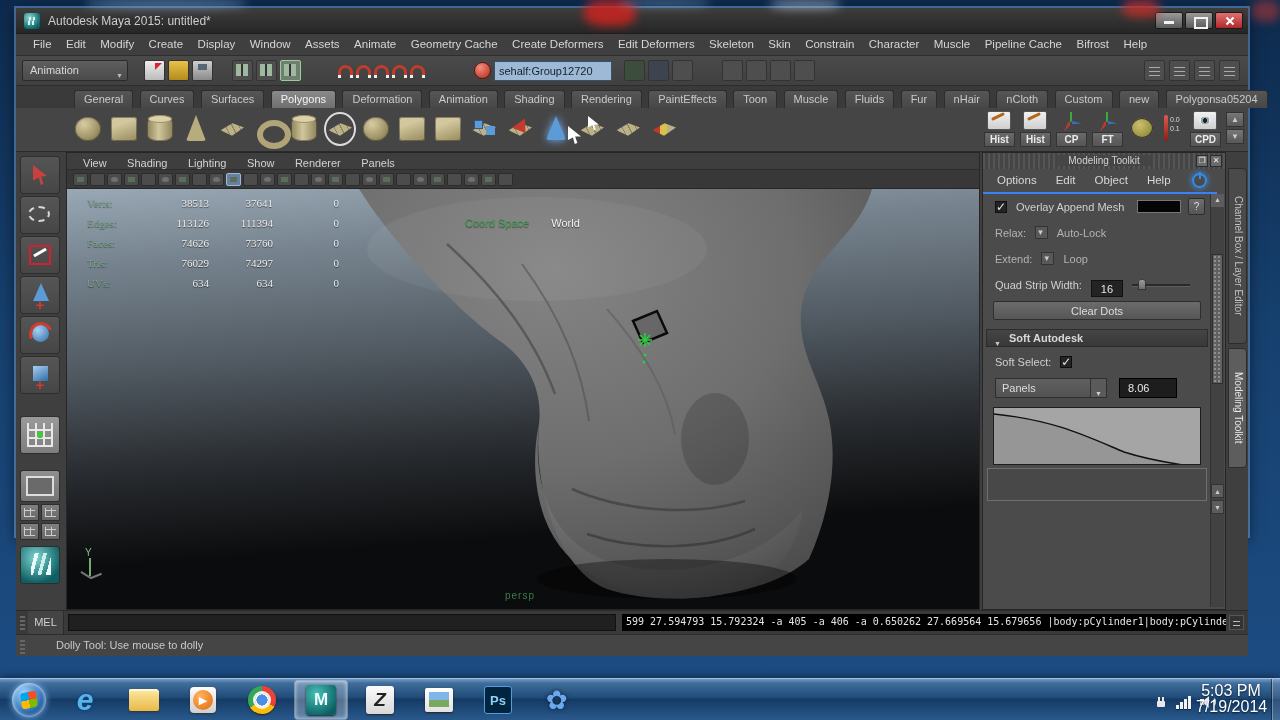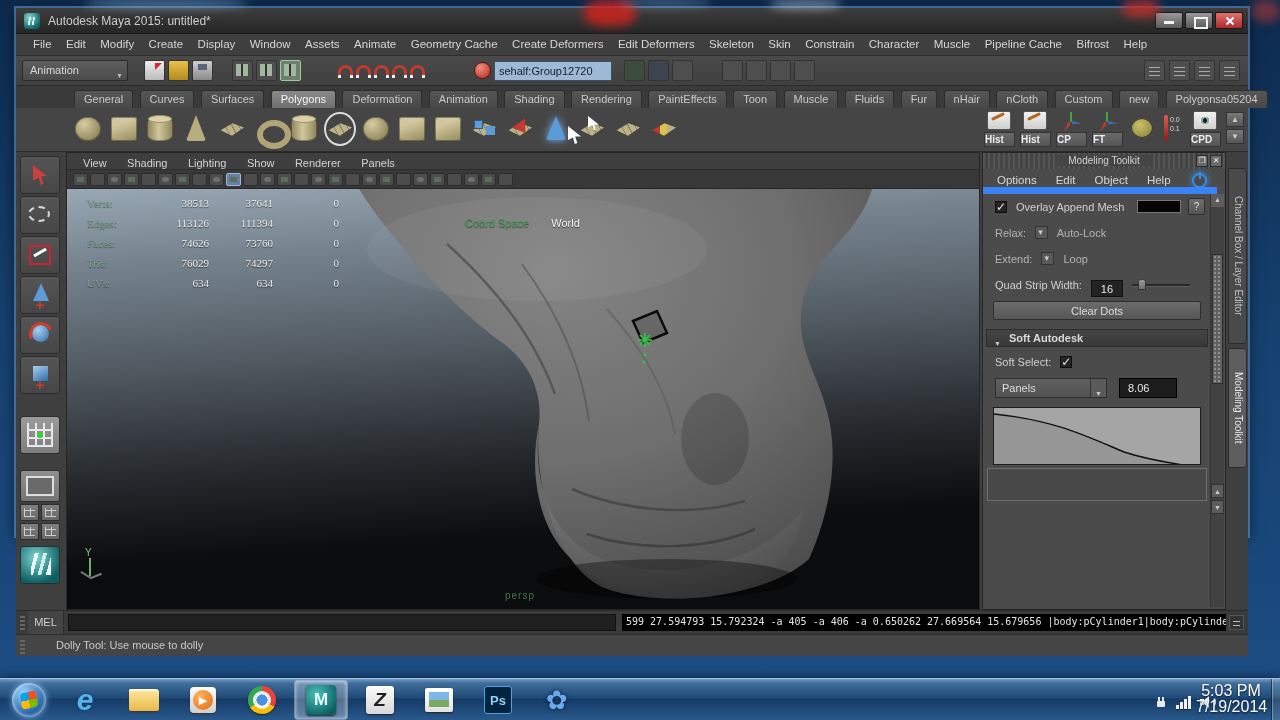--- a/index.html
+++ b/index.html
@@ -112,21 +112,21 @@
   .sbtn { width:33px; height:38px; position:relative; }
   .sbtn .pic { position:absolute; left:4px; top:1px; width:24px; height:19px; background:linear-gradient(#f2f2f2,#cfcfcf);
     border:1px solid #555; border-radius:2px; }
   .sbtn .pic::after { content:""; position:absolute; left:3px; top:3px; width:14px; height:3px;
     background:#b5651d; transform:rotate(-25deg); border-radius:2px; }
   .sbtn .axis { background:none; border:none; }
   .sbtn .axis::before { content:""; position:absolute; left:11px; top:1px; width:2px; height:10px; background:#3da93d; }
   .sbtn .axis::after { content:""; position:absolute; left:2px; top:9px; width:20px; height:8px;
     background:linear-gradient(100deg,#c0392b 45%,transparent 45% 55%,#3a6fb5 55%); clip-path:polygon(0 100%,50% 0,100% 100%,50% 55%); }
   .sbtn .lbl { position:absolute; left:1px; bottom:1px; width:31px; height:15px; background:linear-gradient(#6a6a6a,#555);
-    border:1px solid #333; border-radius:0; color:#ececec; font-size:10px; font-weight:bold; line-height:13px; }
+    border:1px solid #333; border-radius:0; color:#ececec; font-size:10px; font-weight:bold; text-align:center; line-height:13px; }
   .turtle { width:30px; height:38px; position:relative; }
   .turtle::before { content:""; position:absolute; left:4px; top:8px; width:22px; height:20px; border-radius:50%;
     background:radial-gradient(circle at 40% 35%,#cfc06a,#7a7a30); box-shadow:inset 0 0 0 1px #333; }
   .thermo { width:26px; height:38px; position:relative; font-size:7px; color:#ddd; }
   .thermo::before { content:""; position:absolute; left:4px; top:5px; width:4px; height:26px; background:linear-gradient(#e05a4e,#8a2018); border-radius:2px; }
   .thermo b { position:absolute; left:10px; font-weight:normal; }
   .thermo b.t1 { top:6px; } .thermo b.t2 { top:15px; }
   .cpd .pic::after { content:""; position:absolute; left:5px; top:5px; width:12px; height:7px; border-radius:50%;
     background:radial-gradient(circle,#222 30%,#8aa 32% 60%,#eee 62%); transform:none; }
   .shelf-arrows { position:absolute; right:4px; top:4px; width:18px; }
@@ -196,21 +196,21 @@
   .axisind .zline { position:absolute; left:9px; top:28px; width:12px; height:2px; background:#777; transform:rotate(-22deg); }
   .camlabel { position:absolute; left:438px; bottom:8px; color:#3a7d4f; font-size:10px; letter-spacing:1px; }
 
   
   .mtk { position:absolute; left:966px; top:0; width:244px; height:458px; background:#4b4b4b; border:1px solid #262626; font-size:11px; color:#cfcfcf; }
   .mtk-title { position:absolute; left:0; top:0; right:0; height:16px;
     background:#454545 repeating-linear-gradient(90deg,#555 0 2px,transparent 2px 5px); }
   .mtk-title .tl { position:absolute; left:50%; transform:translateX(-50%); top:2px; background:#454545; padding:0 10px; font-size:10px; color:#d2d2d2; }
   .mtk-title .mb { position:absolute; top:2px; width:12px; height:12px; background:#6a6a6a; border:1px solid #2c2c2c; color:#eee; font-size:8px; line-height:10px; text-align:center; }
   .mtk-title .float { right:17px; } .mtk-title .close { right:3px; }
-  .mtk-menu { position:absolute; left:0; top:16px; right:8px; height:25px; border-bottom:7px solid #3b82f6; padding:5px 0 0 6px; }
+  .mtk-menu { position:absolute; left:0; top:16px; right:8px; height:25px; border-bottom:2px solid #3b82f6; padding:5px 0 0 6px; }
   .mtk-menu span.mi { display:inline-block; padding:0 8px; font-size:11.5px; color:#d8d8d8; }
   .pwr { position:absolute; right:10px; top:4px; width:15px; height:15px; border:2px solid #2f8fe8; border-radius:50%;
     box-shadow:0 0 7px rgba(64,150,255,.9); }
   .pwr::after { content:""; position:absolute; left:4.5px; top:-3px; width:2px; height:7px; background:#2f8fe8; }
   .mtk-body { position:absolute; left:2px; top:41px; right:16px; bottom:2px; }
   .sect { height:18px; background:linear-gradient(#454545,#383838); border:1px solid #2c2c2c; margin:2px 1px;
     font-weight:bold; color:#d8d8d8; padding-left:22px; line-height:17px; position:relative; }
   .sect::before { content:"▼"; position:absolute; left:7px; top:5px; font-size:7px; color:#c8c8c8; }
   .row { height:26px; position:relative; padding-left:10px; line-height:26px; color:#cfcfcf; }
   .cb { display:inline-block; width:12px; height:12px; background:#242424; border:1px solid #0f0f0f; vertical-align:-2px; margin-right:6px; position:relative; }

